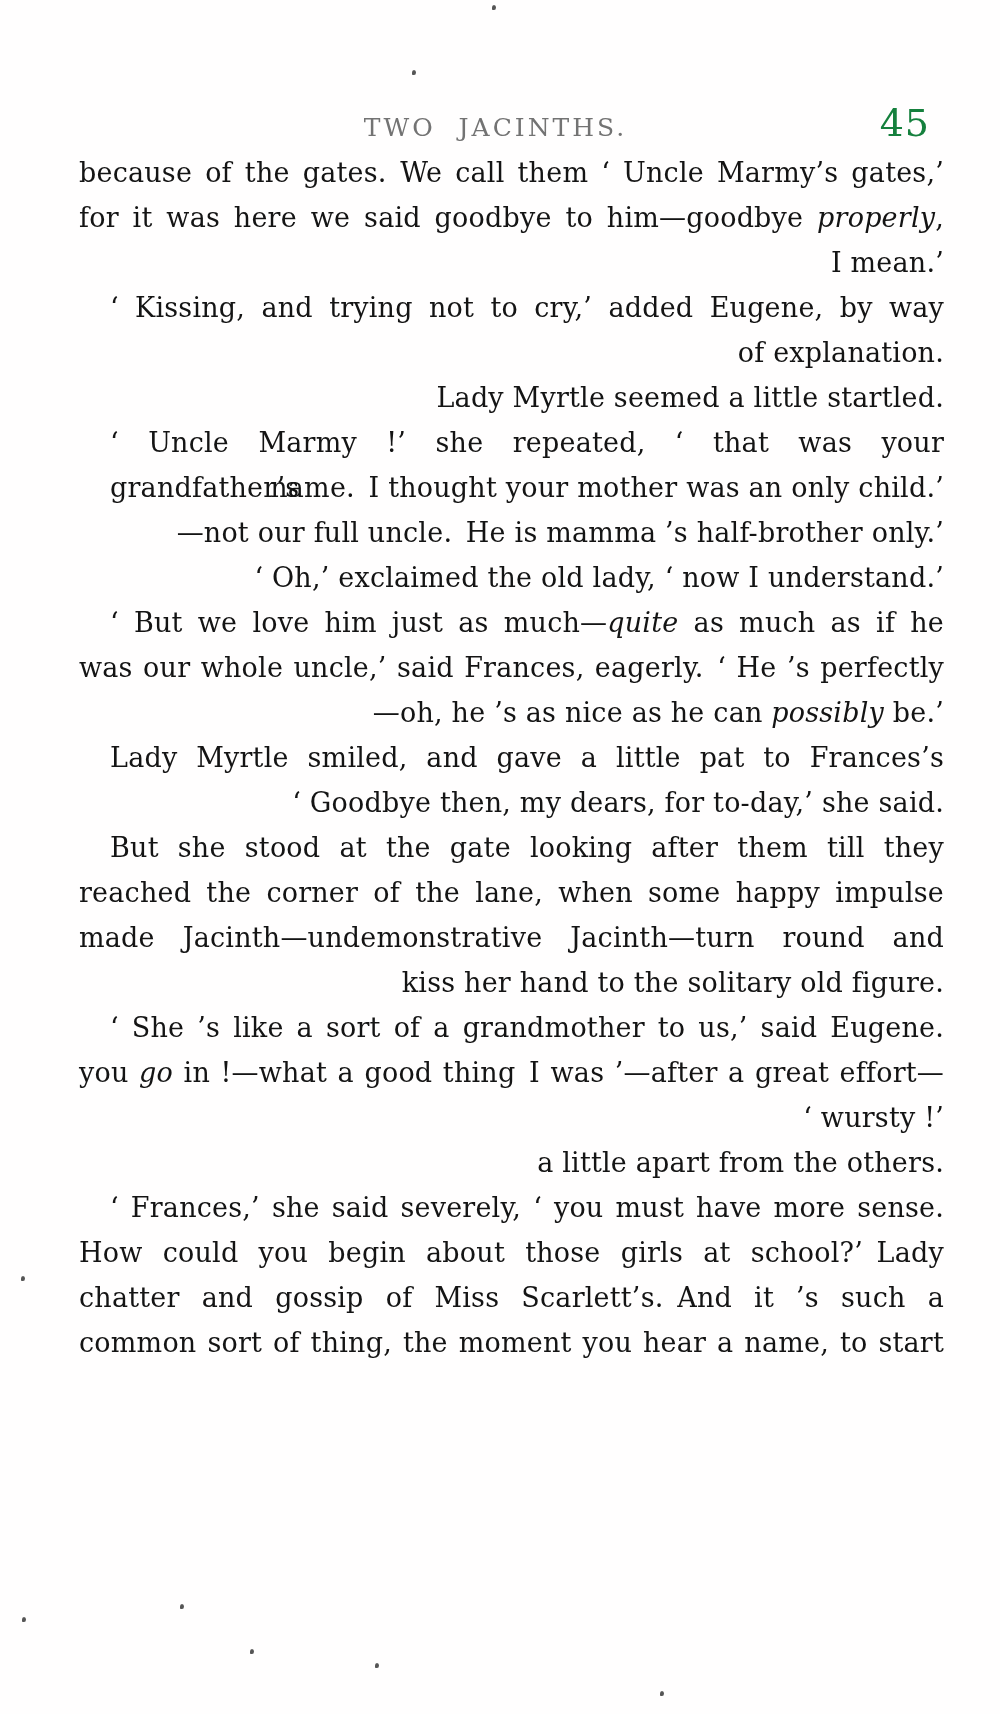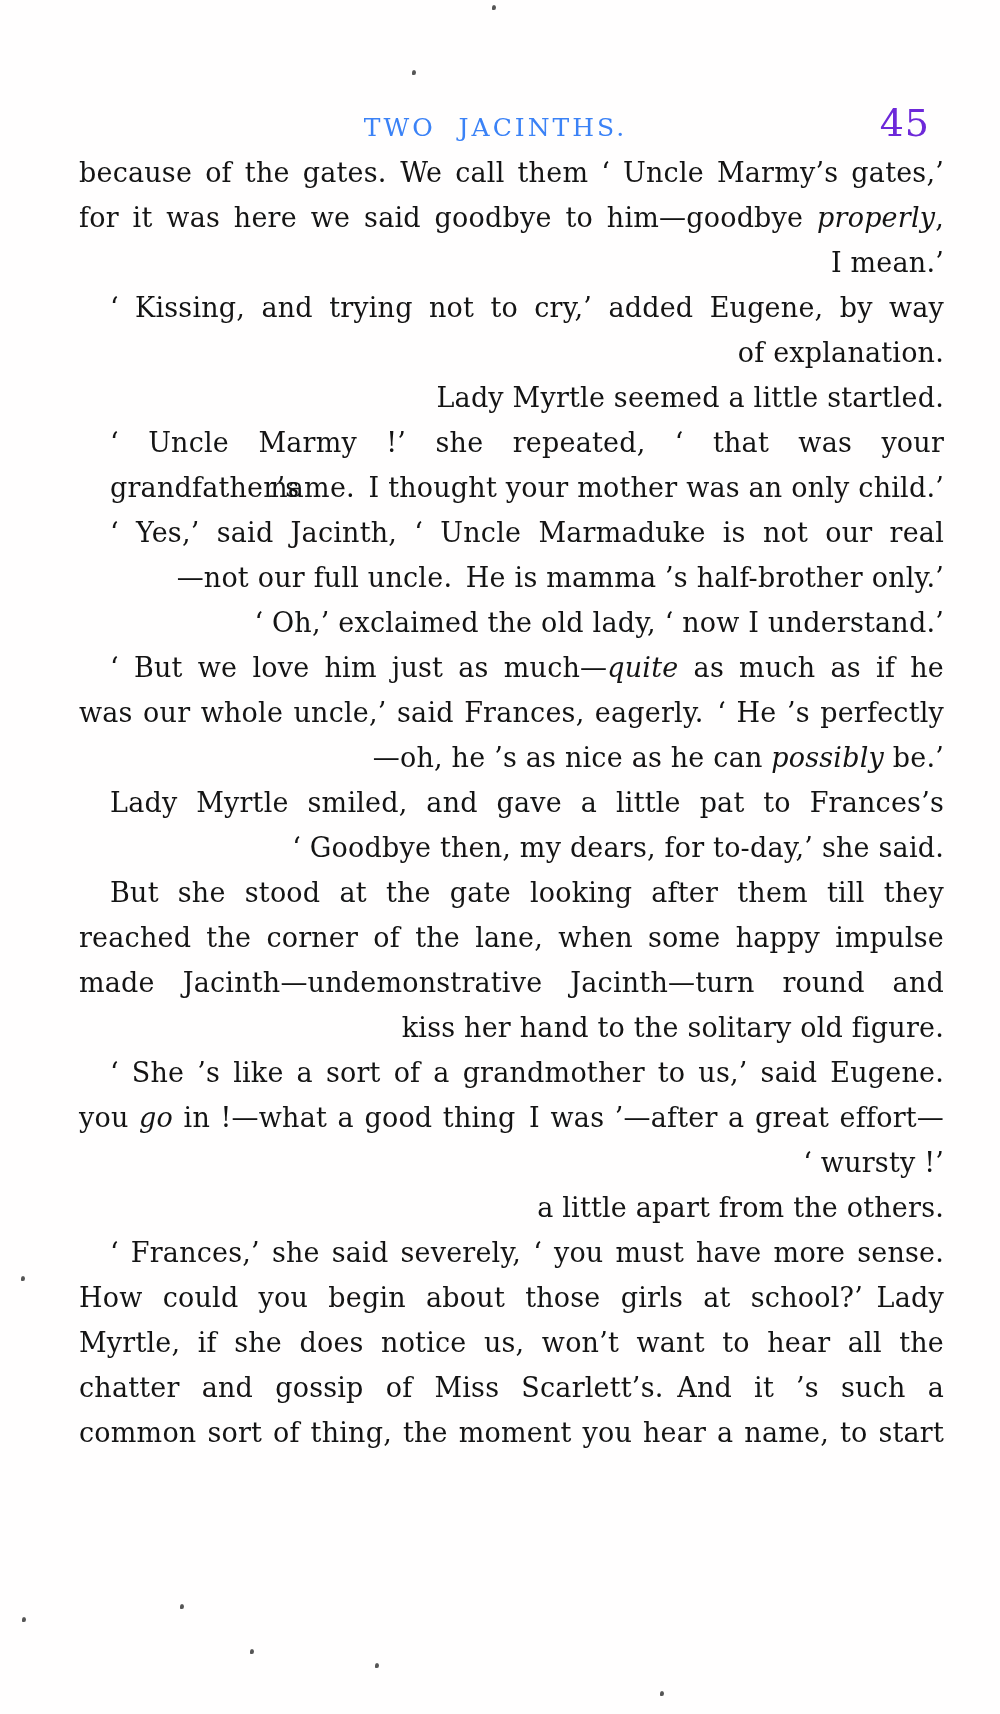--- a/index.html
+++ b/index.html
@@ -18,29 +18,29 @@
   }
   .running-title {
     position: absolute;
     left: 63px;
     width: 865px;
     top: 113px;
     text-align: center;
     font-size: 25px;
     letter-spacing: 3px;
     word-spacing: 12px;
-    color: #3b82f6;
+    color: #737373;
   }
   .page-number {
     position: absolute;
     top: 101px;
     right: 70px;
     font-size: 38px;
     letter-spacing: 1px;
-    color: #6d28d9;
+    color: #15803d;
   }
   .text-block {
     position: absolute;
     left: 79px;
     top: 150px;
     width: 865px;
     font-size: 27px;
     line-height: 45px;
     letter-spacing: 0.2px;
   }
@@ -82,39 +82,37 @@
   <div class="page-number">45</div>
   <div class="text-block">
       <div class="line just"><span class="">because of the gates. We call them ‘ Uncle Marmy’s gates,’</span></div>
       <div class="line just"><span class="">for it was here we said goodbye to him—goodbye </span><span class="it">properly</span><span class="">,</span></div>
       <div class="line"><span class="">I mean.’</span></div>
       <div class="line just ind"><span class="">‘ Kissing, and trying not to cry,’ added Eugene, by way</span></div>
       <div class="line"><span class="">of explanation.</span></div>
       <div class="line ind"><span class="">Lady Myrtle seemed a little startled.</span></div>
       <div class="line just ind"><span class="">‘ Uncle Marmy !’ she repeated, ‘ that was your grandfather’s</span></div>
       <div class="line"><span class="">name. I thought your mother was an only child.’</span></div>
-      <div class="line just ind"><span class="">‘ Yes,’ said Jacinth, ‘ Uncle Marmaduke is not our real</span></div>
       <div class="line"><span class="">—not our full uncle. He is mamma ’s half-brother only.’</span></div>
       <div class="line ind"><span class="">‘ Oh,’ exclaimed the old lady, ‘ now I understand.’</span></div>
       <div class="line just ind"><span class="">‘ But we love him just as much—</span><span class="it">quite</span><span class=""> as much as if he</span></div>
       <div class="line just"><span class="">was our whole uncle,’ said Frances, eagerly. ‘ He ’s perfectly</span></div>
       <div class="line"><span class="">—oh, he ’s as nice as he can </span><span class="it">possibly</span><span class=""> be.’</span></div>
       <div class="line just ind"><span class="">Lady Myrtle smiled, and gave a little pat to Frances’s</span></div>
       <div class="line ind"><span class="">‘ Goodbye then, my dears, for to-day,’ she said.</span></div>
       <div class="line just ind"><span class="">But she stood at the gate looking after them till they</span></div>
       <div class="line just"><span class="">reached the corner of the lane, when some happy impulse</span></div>
       <div class="line just"><span class="">made Jacinth—undemonstrative Jacinth—turn round and</span></div>
       <div class="line"><span class="">kiss her hand to the solitary old figure.</span></div>
       <div class="line just ind"><span class="">‘ She ’s like a sort of a grandmother to us,’ said Eugene.</span></div>
       <div class="line just"><span class="">you </span><span class="it">go</span><span class=""> in !—what a good thing I was ’—after a great effort—</span></div>
       <div class="line"><span class="">‘ wursty !’</span></div>
       <div class="line"><span class="">a little apart from the others.</span></div>
       <div class="line just ind"><span class="">‘ Frances,’ she said severely, ‘ you must have more sense.</span></div>
       <div class="line just"><span class="">How could you begin about those girls at school?’ Lady</span></div>
-      <div class="line just"><span class="">Myrtle, if she does notice us, won’t want to hear all the</span></div>
       <div class="line just"><span class="">chatter and gossip of Miss Scarlett’s. And it ’s such a</span></div>
       <div class="line just"><span class="">common sort of thing, the moment you hear a name, to start</span></div>
     </div>
 <div class="speck" style="left: 492px; top: 5px;"></div>
     <div class="speck" style="left: 412px; top: 70px;"></div>
     <div class="speck" style="left: 21px; top: 1276px;"></div>
     <div class="speck" style="left: 180px; top: 1604px;"></div>
     <div class="speck" style="left: 22px; top: 1617px;"></div>
     <div class="speck" style="left: 250px; top: 1649px;"></div>
     <div class="speck" style="left: 375px; top: 1663px;"></div>

